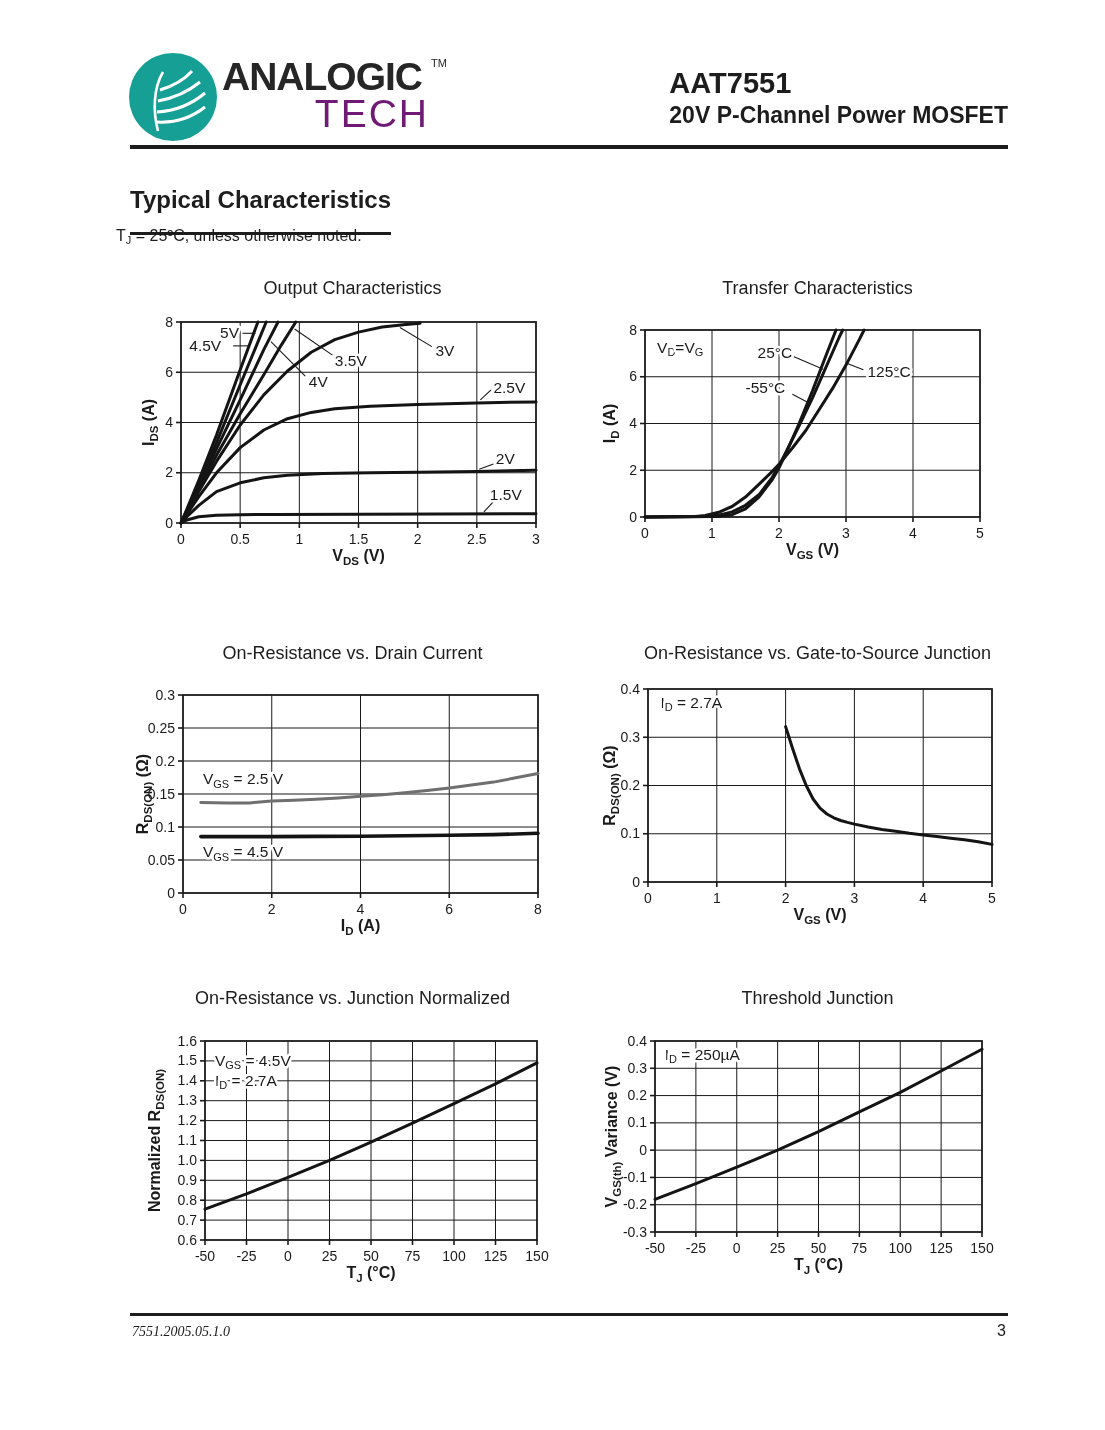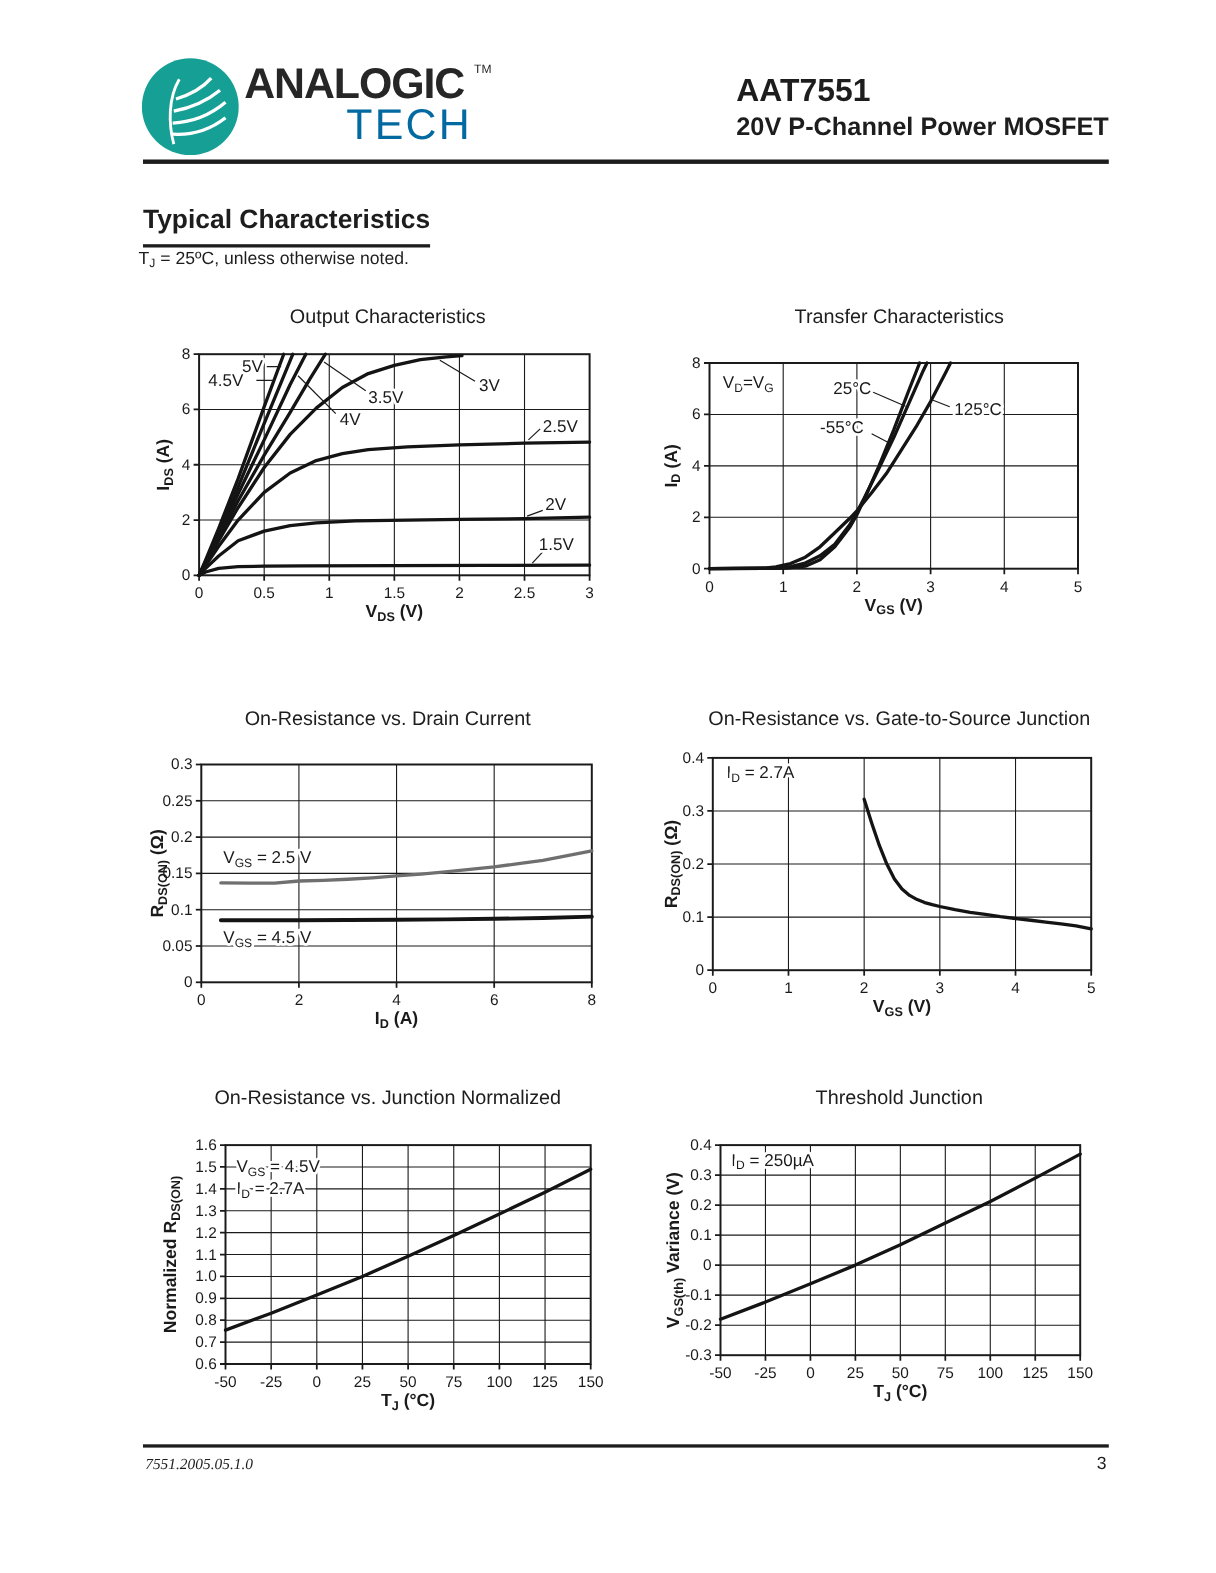--- a/index.html
+++ b/index.html
@@ -5,30 +5,30 @@
   html,body{margin:0;padding:0;background:#ffffff;}
   .page{position:relative;width:1105px;height:1430px;background:#fff;
         font-family:"Liberation Sans",sans-serif;color:#1d1d1d;overflow:hidden;}
 
   
   .logo-mark{position:absolute;left:128px;top:52px;}
   .logo-top{position:absolute;left:222px;top:55px;width:207px;font-size:39px;font-weight:bold;
             letter-spacing:-1px;color:#262626;white-space:nowrap;}
   .logo-tm{position:absolute;left:431px;top:57px;font-size:11px;font-weight:normal;color:#262626;}
   .logo-bottom{position:absolute;left:222px;top:92px;width:207px;text-align:right;font-size:39px;
-               letter-spacing:2px;color:#0369a1;}
+               letter-spacing:2px;color:#701a75;}
   .head-right{position:absolute;right:97px;top:66px;text-align:left;}
   .part-number{font-size:29px;font-weight:bold;line-height:34px;}
   .part-desc{font-size:23px;font-weight:bold;line-height:31px;}
   .header-rule{position:absolute;left:130px;top:145px;width:878px;height:4px;background:#1d1d1d;}
 
   
   .section-title{position:absolute;left:130px;top:186px;font-size:24px;font-weight:bold;
-                 border-bottom:3px solid #1d1d1d;padding-bottom:8px;}
-  .condition{position:absolute;left:126px;top:227px;font-size:16px;}
+                 border-bottom:3px solid #1d1d1d;padding-bottom:18px;}
+  .condition{position:absolute;left:116px;top:227px;font-size:16px;}
   .condition sub, .chart-title sub{font-size:11px;}
   sub{font-size:11px;line-height:0;vertical-align:-3px;}
 
   
   .chart{position:absolute;width:445px;height:310px;}
   .chart-title{position:absolute;top:3px;left:0;width:100%;text-align:center;
                font-size:18px;font-weight:normal;white-space:nowrap;}
   .plot{position:absolute;left:0;top:0;}
 
   

